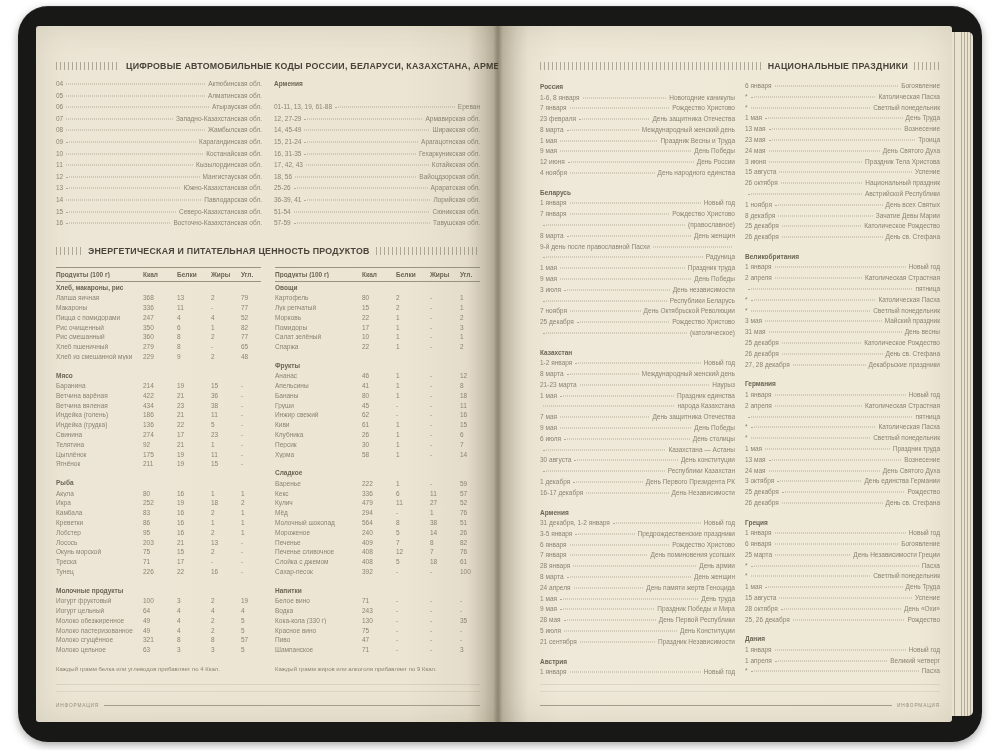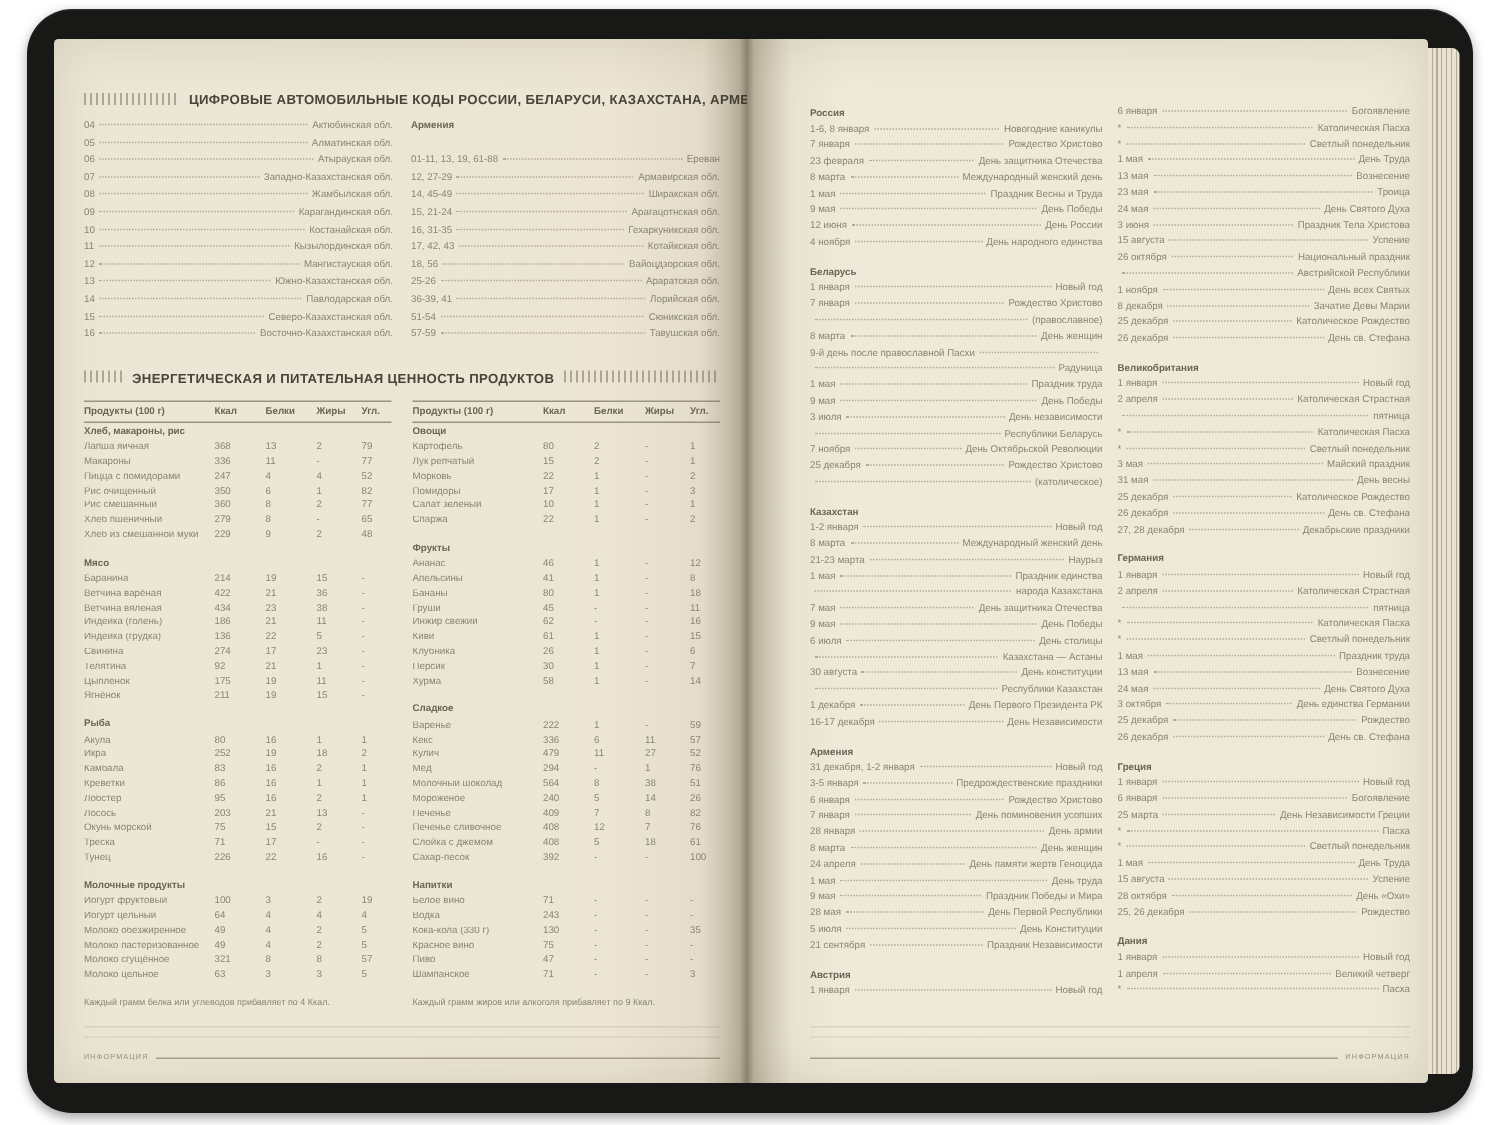--- a/index.html
+++ b/index.html
@@ -41,21 +41,21 @@
   .lr-row,.hl-row{display:flex;align-items:baseline;font-size:6.5px;color:#8b8473;line-height:1;}
   .lr-row{height:11.6px;}
   .hl-row{height:10.8px;}
   .lt{white-space:nowrap;}
   .rt{white-space:nowrap;text-align:right;}
   .leader{flex:1 1 auto;min-width:6px;border-bottom:1px dotted #b2aa94;margin:0 3px;transform:translateY(-1.5px);}
   .grp{font-weight:bold;color:#6b6556;}
 
   .codes-grid{display:grid;grid-template-columns:1fr 1fr;column-gap:12px;margin-top:10px;}
 
-  .mt-food{margin-top:14px;align-items:flex-end;}
+  .mt-food{margin-top:14px;}
   .food-grid{display:grid;grid-template-columns:1fr 1fr;column-gap:14px;margin-top:10px;}
   .ft-head{display:flex;align-items:baseline;font-size:6.5px;font-weight:bold;color:#6b6556;
     border-top:1px solid #9a9381;border-bottom:1px solid #9a9381;padding:3px 0 3px 0;margin-bottom:3px;}
   .ft-name{flex:1 1 auto;white-space:nowrap;overflow:hidden;}
   .ft-c1{flex:0 0 34px;}
   .ft-c2{flex:0 0 34px;}
   .ft-c3{flex:0 0 30px;}
   .ft-c4{flex:0 0 20px;}
   .ft-row{display:flex;align-items:baseline;height:9.8px;font-size:6.5px;color:#8b8473;line-height:1;}
   .ft-grp{height:10.4px;font-size:6.5px;font-weight:bold;color:#6b6556;margin-top:9px;line-height:1;}
@@ -695,20 +695,25 @@
     </div>
 
     <div class="footer-rules"></div>
     <div class="pg-footer">
       <span class="footer-label">информация</span>
       <span class="footer-line"></span>
     </div>
   </div>
 
   <div class="page page-right">
+    <div class="sec-header">
+      <span class="stripes s-flex"></span>
+      <span class="sec-title">НАЦИОНАЛЬНЫЕ ПРАЗДНИКИ</span>
+      <span class="stripes s-fix26"></span>
+    </div>
 
     <div class="hol-grid">
       <div id="hol-left" class="hol-col">
           <div class="hl-country first">Россия</div>
           <div class="hl-row">
             <span class="lt">1-6, 8 января</span>
             <span class="leader"></span>
             <span class="rt">Новогодние каникулы</span>
           </div>
           <div class="hl-row">

